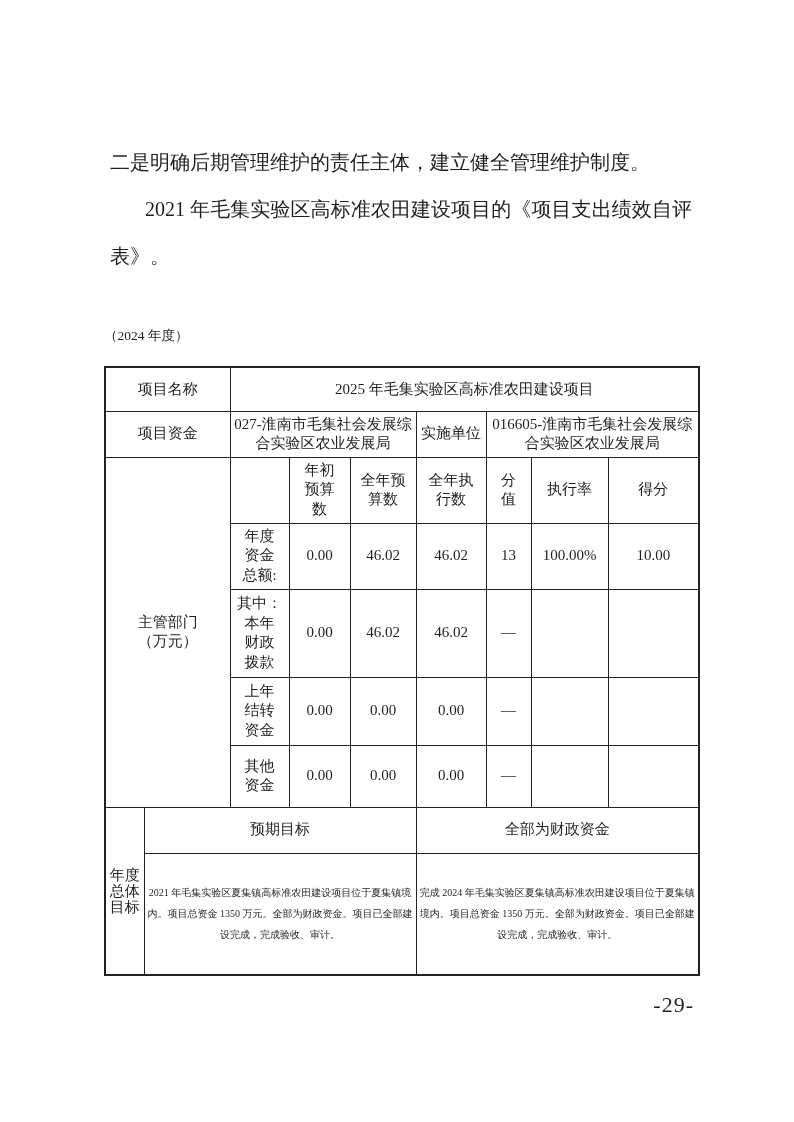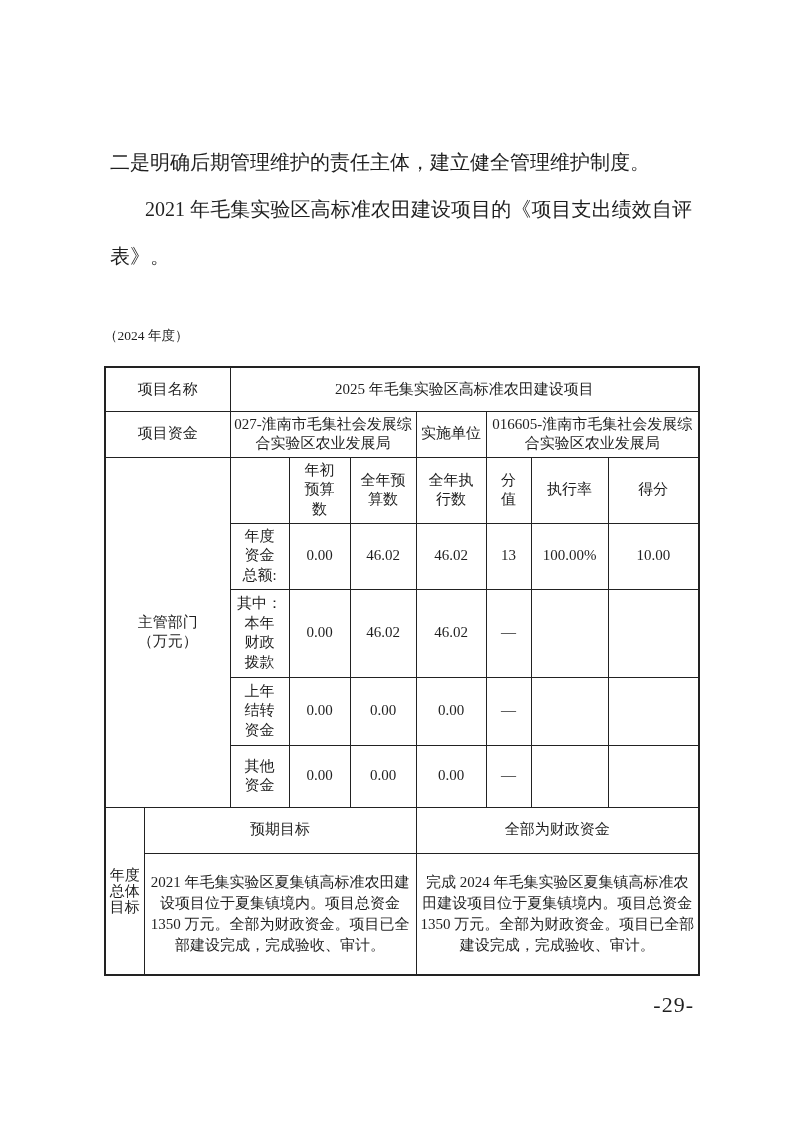--- a/index.html
+++ b/index.html
@@ -64,21 +64,21 @@
   tr.r1 { height: 44px; }
   tr.r2 { height: 46px; }
   tr.r3 { height: 66px; }
   tr.r4 { height: 66px; }
   tr.r5 { height: 88px; }
   tr.r6 { height: 68px; margin-top: 25px; }
   tr.r7 { height: 62px; }
   tr.r8 { height: 46px; }
   tr.r9 { height: 122px; }
   td.goal-text {
-    font-size: 15px;
+    font-size: 10px;
     line-height: 21px;
     padding: 2px 4px;
     white-space: normal;
   }
   td.side-label {
     padding: 2px 10px;
     line-height: 16px;
   }
   .page-number {
     position: absolute;

